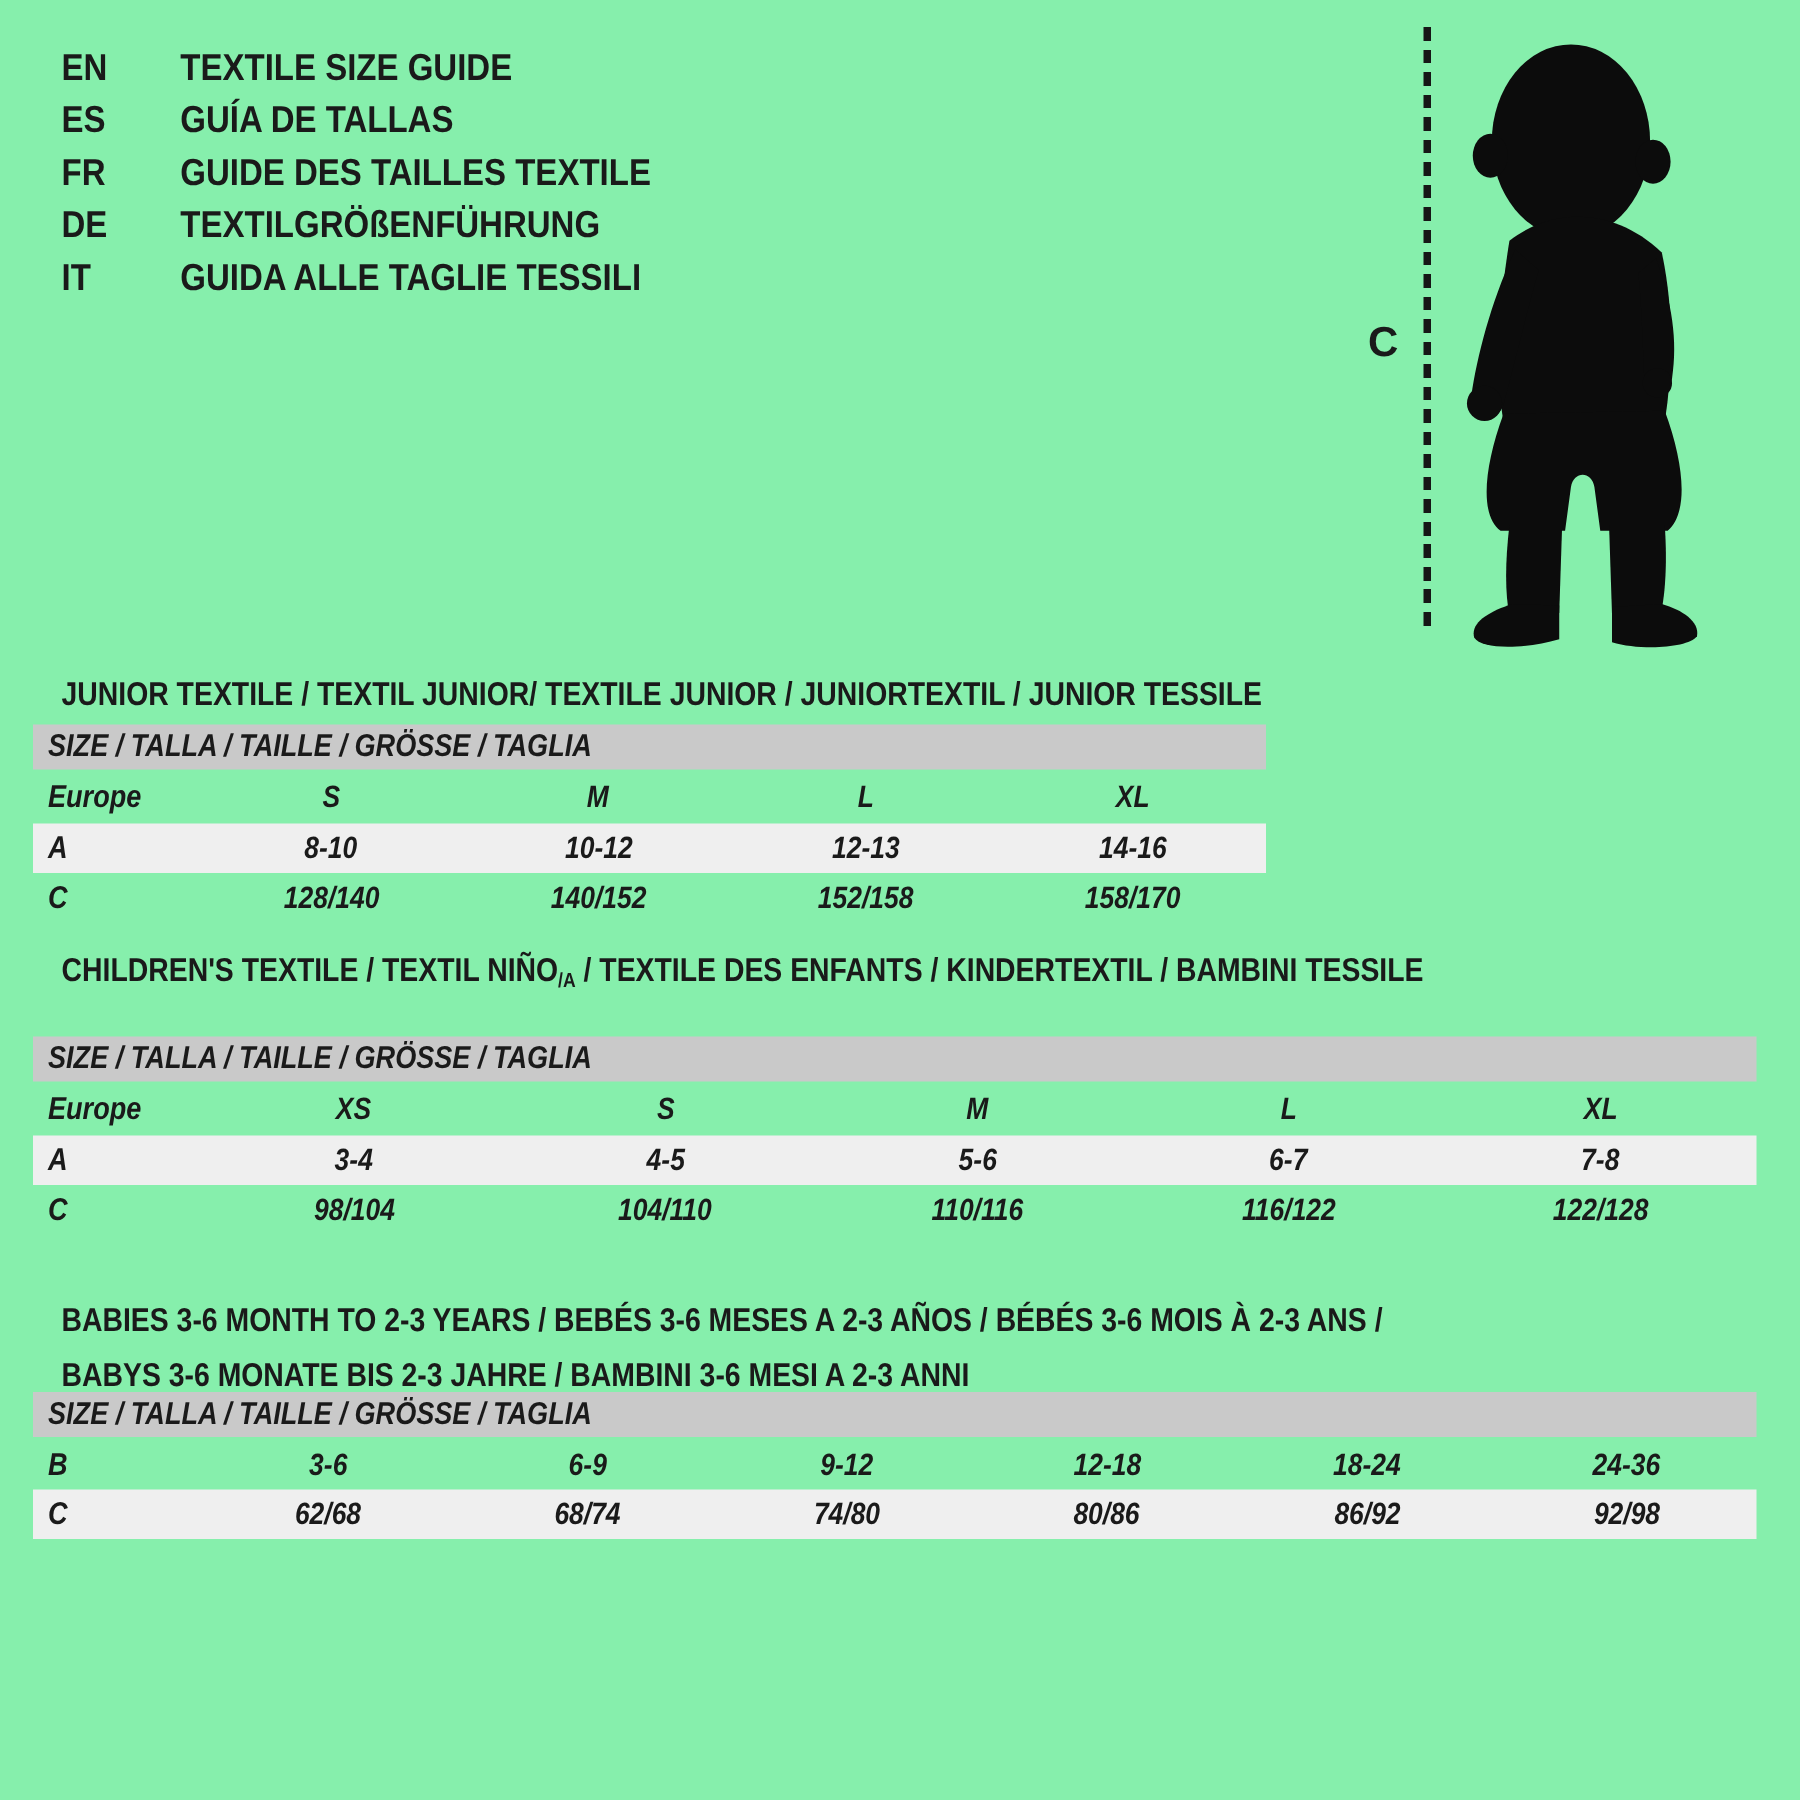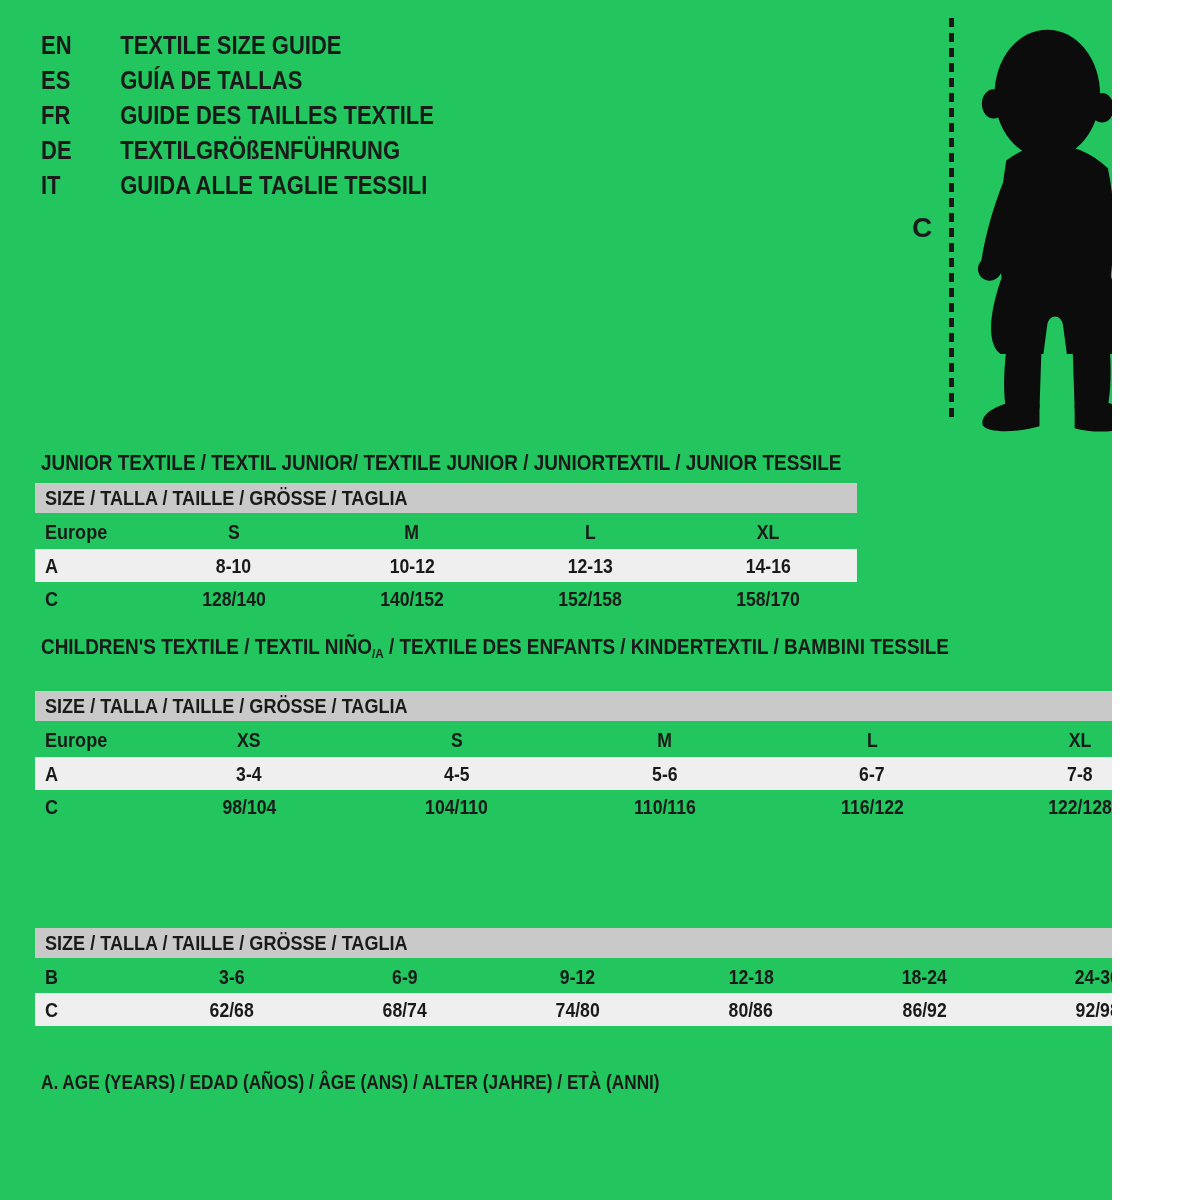--- a/index.html
+++ b/index.html
@@ -1,17 +1,17 @@
 <!DOCTYPE html>
 <html><head>
 <meta charset="utf-8">
 <style>
   html,body{margin:0;padding:0;background:#ffffff;}
   .page{
-    position:relative;width:1112px;height:1200px;background:#22c55e;
+    position:relative;width:1200px;height:1200px;background:#86efac;
     color:#1a1a1a;font-family:"Liberation Sans","DejaVu Sans",sans-serif;
     font-weight:700;overflow:hidden;
   }
   .cond{display:inline-block;transform:scaleX(0.86);white-space:nowrap;}
   .o-left{transform-origin:0 50%;}
 
   
   .lang-block{position:absolute;left:41px;top:28px;}
   .lang-row{display:flex;height:35px;align-items:center;font-size:25px;transform-origin:0 50%;transform:scaleX(0.88);}
   .lang-code{width:90px;flex:0 0 90px;}
@@ -24,21 +24,21 @@
 
   
   .sec-title{position:absolute;left:41px;font-size:22px;line-height:24px;margin-top:13px;}
   .title-junior{top:438px;}
   .title-children{top:622px;}
   .title-babies{top:848px;}
   .title-babies .line{display:block;height:37px;line-height:37px;}
   .subsize{font-size:0.62em;vertical-align:-0.28em;}
 
   
-  .size-table{position:absolute;left:35px;}
+  .size-table{position:absolute;left:22px;font-style:italic;}
   .t1{top:483px;width:822px;}
   .t2{top:691px;width:1149px;}
   .t3{top:928px;width:1149px;}
   .t-bar{height:30px;background:#c9c9c9;display:flex;align-items:center;
     padding-left:10px;font-size:21px;margin-bottom:2px;box-sizing:border-box;}
   .t-row{display:grid;height:33px;align-items:center;font-size:21px;}
   .t-row.europe{height:34px;}
   .t1 .t-row{grid-template-columns:110px repeat(4,1fr);}
   .t2 .t-row{grid-template-columns:110px repeat(5,1fr);}
   .t3 .t-row{grid-template-columns:110px repeat(6,1fr);}
@@ -154,20 +154,24 @@
     <div class="t-row">
       <span class="t-lbl"><span class="cond o-left">C</span></span>
       <span class="t-val"><span class="cond">98/104</span></span>
       <span class="t-val"><span class="cond">104/110</span></span>
       <span class="t-val"><span class="cond">110/116</span></span>
       <span class="t-val"><span class="cond">116/122</span></span>
       <span class="t-val"><span class="cond">122/128</span></span>
     </div>
   </div>
 
+  <div class="sec-title title-babies">
+    <span class="line"><span class="cond o-left">BABIES 3-6 MONTH TO 2-3 YEARS / BEBÉS 3-6 MESES A 2-3 AÑOS / BÉBÉS 3-6 MOIS À 2-3 ANS /</span></span>
+    <span class="line"><span class="cond o-left">BABYS 3-6 MONATE BIS 2-3 JAHRE / BAMBINI 3-6 MESI A 2-3 ANNI</span></span>
+  </div>
   <div class="size-table t3">
     <div class="t-bar">
       <span class="cond o-left">SIZE / TALLA / TAILLE / GRÖSSE / TAGLIA</span>
     </div>
     <div class="t-row">
       <span class="t-lbl"><span class="cond o-left">B</span></span>
       <span class="t-val"><span class="cond">3-6</span></span>
       <span class="t-val"><span class="cond">6-9</span></span>
       <span class="t-val"><span class="cond">9-12</span></span>
       <span class="t-val"><span class="cond">12-18</span></span>
@@ -179,18 +183,15 @@
       <span class="t-val"><span class="cond">62/68</span></span>
       <span class="t-val"><span class="cond">68/74</span></span>
       <span class="t-val"><span class="cond">74/80</span></span>
       <span class="t-val"><span class="cond">80/86</span></span>
       <span class="t-val"><span class="cond">86/92</span></span>
       <span class="t-val"><span class="cond">92/98</span></span>
     </div>
   </div>
 
   <div class="legend">
-    <div class="legend-line">
-        <span class="cond o-left">A. AGE (YEARS) / EDAD (AÑOS) / ÂGE (ANS) / ALTER (JAHRE) / ETÀ (ANNI)</span>
-      </div>
   </div>
 
 </div>
 
 </body></html>

